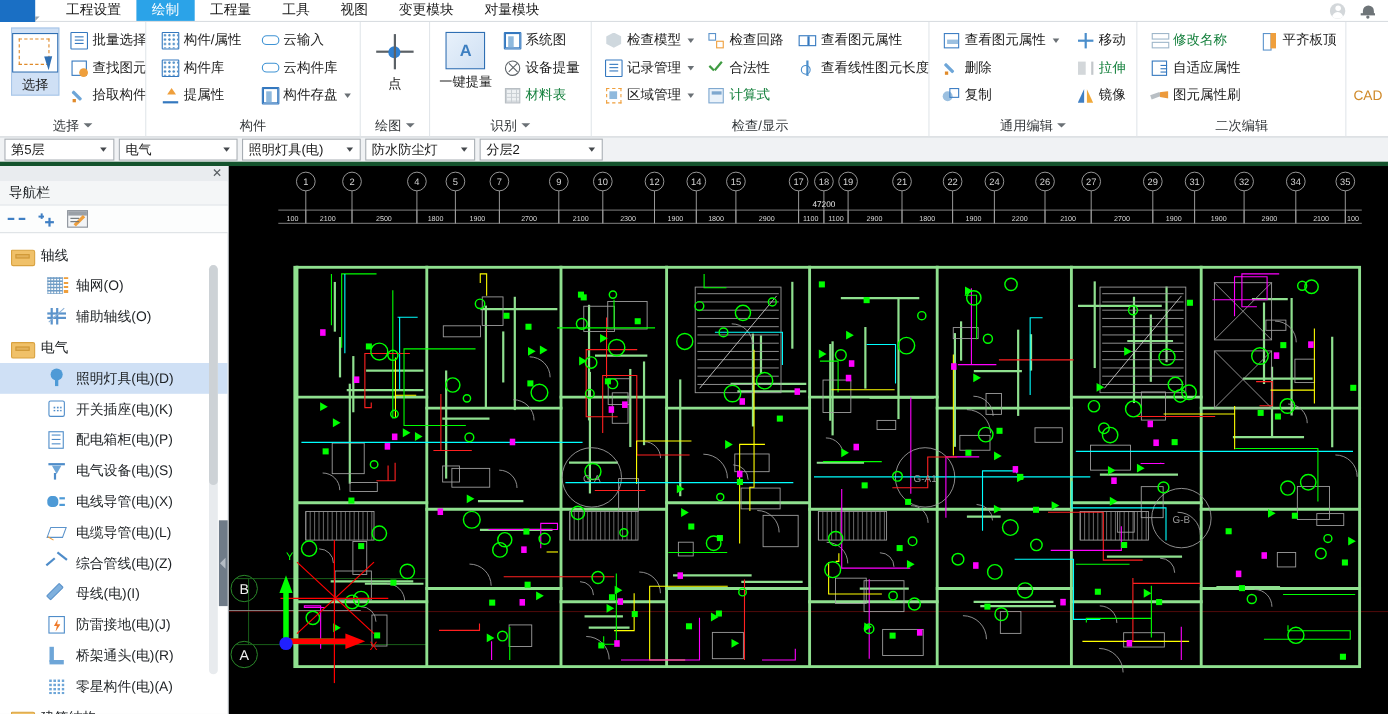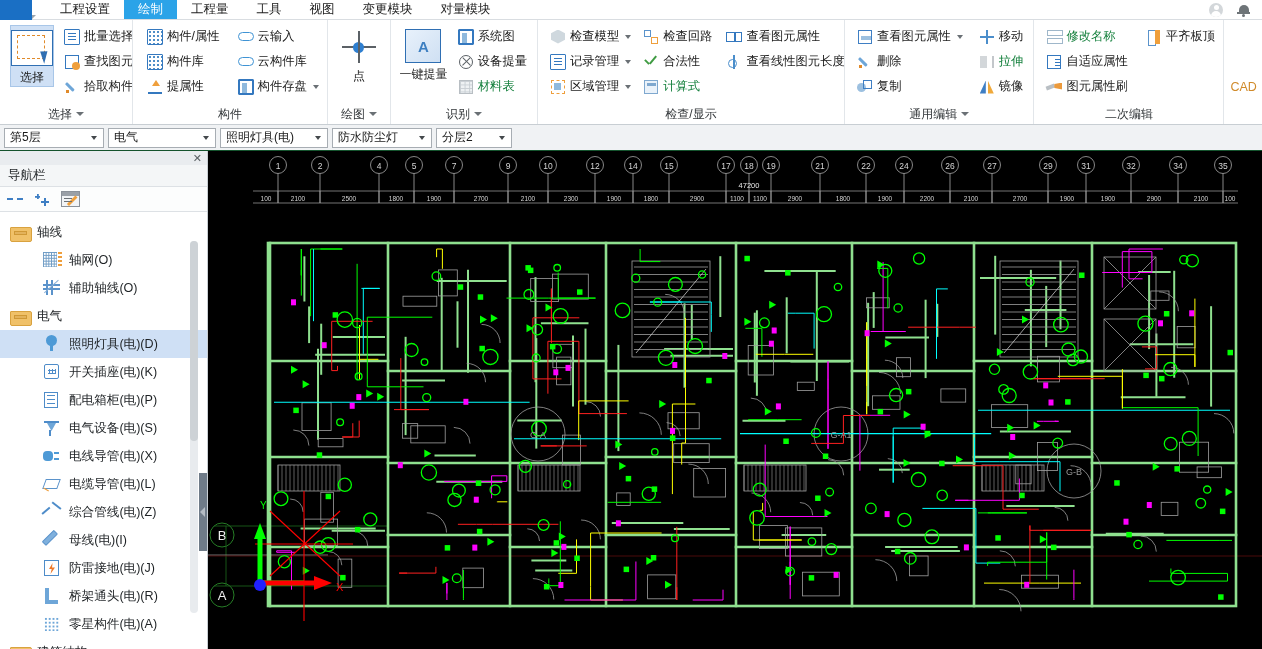--- a/index.html
+++ b/index.html
@@ -164,21 +164,21 @@
   .ic-stack::after{content:"";position:absolute;left:0;bottom:0;width:14px;height:4px;border:1.2px solid #9fb7ca;}
   .ic-up{position:absolute;inset:1px;}
   .ic-up::before{content:"";position:absolute;left:4px;top:0;width:0;height:0;border-left:4px solid transparent;border-right:4px solid transparent;border-bottom:6px solid #ef9f3c;}
   .ic-up::after{content:"";position:absolute;left:0;bottom:0;width:14px;height:2px;background:#3478bf;}
   .ic-sysmap{position:absolute;inset:1px;border:1.3px solid #3478bf;}
   .ic-sysmap::after{content:"";position:absolute;left:2px;top:2px;width:5px;height:10px;background:#8fb9dd;}
 
   
   .selbar{
     height:26px; background:#f0f2f4; display:flex; align-items:center; gap:4px;
-    padding:0 4px; border-bottom:1px solid #14532d; flex:0 0 26px;
+    padding:0 4px; border-bottom:4px solid #14532d; flex:0 0 26px;
   }
   .combo{
     height:20px; background:#fff; border:1px solid #a7adb3; display:flex; align-items:center;
     padding:0 2px 0 5px; font-size:12px; position:relative; cursor:default;
   }
   .combo .val{ flex:1; white-space:nowrap; overflow:hidden; }
   .combo .cb{ width:14px; display:flex; align-items:center; justify-content:center; }
   .combo .cb i{ width:0;height:0;border-left:3.5px solid transparent;border-right:3.5px solid transparent;border-top:4px solid #44484c; display:block;}
 
   
@@ -633,21 +633,21 @@
       <span class="cb">
           <i></i>
         </span>
     </div>
     <div class="combo" style="width:100px;">
       <span class="val">防水防尘灯</span>
       <span class="cb">
           <i></i>
         </span>
     </div>
-    <div class="combo" style="width:76px;">
+    <div class="combo" style="width:112px;">
       <span class="val">分层2</span>
       <span class="cb">
           <i></i>
         </span>
     </div>
   </div>
 
   <div class="main">
 
     <div class="sidebar">

